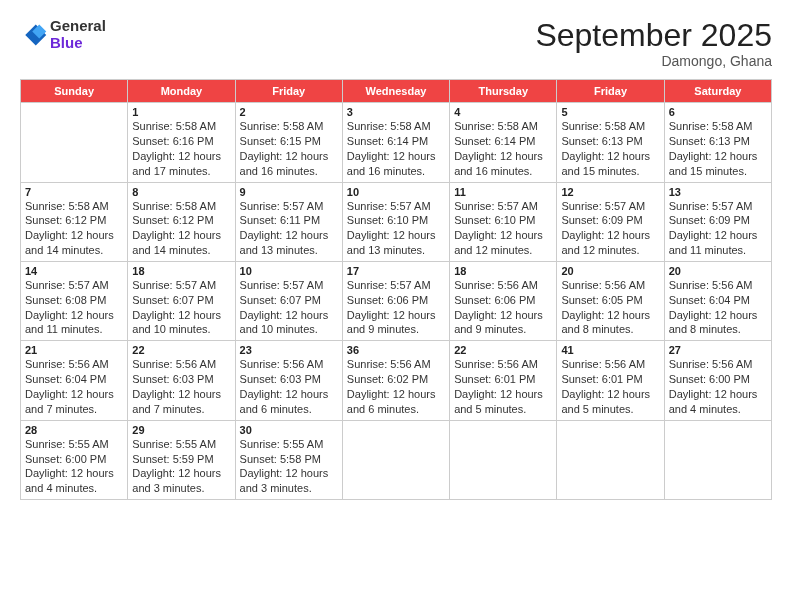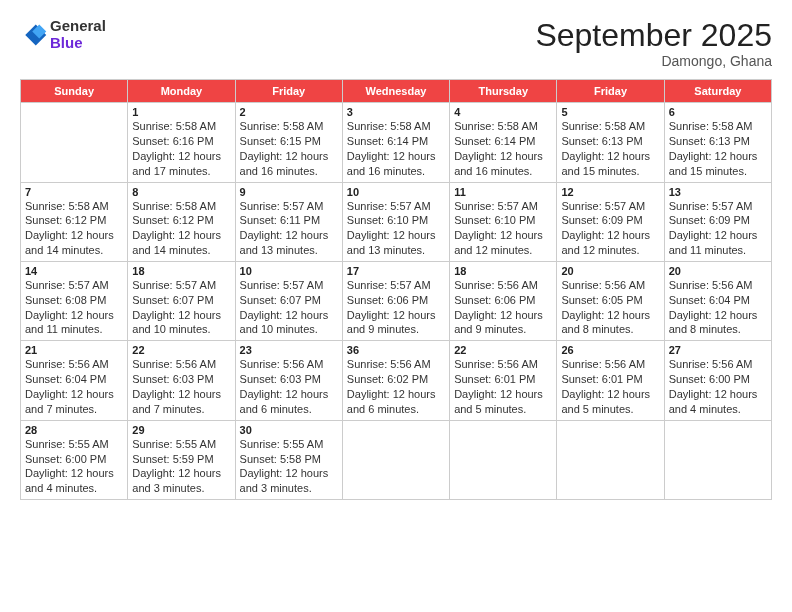--- a/index.html
+++ b/index.html
@@ -313,21 +313,21 @@
 and 6 minutes.</div>
           </td>
           <td>
             <span class="day-num">22</span>
             <div class="day-info" style="white-space: pre-line;">Sunrise: 5:56 AM
 Sunset: 6:01 PM
 Daylight: 12 hours
 and 5 minutes.</div>
           </td>
           <td>
-            <span class="day-num">26</span>
+            <span class="day-num">41</span>
             <div class="day-info" style="white-space: pre-line;">Sunrise: 5:56 AM
 Sunset: 6:01 PM
 Daylight: 12 hours
 and 5 minutes.</div>
           </td>
           <td>
             <span class="day-num">27</span>
             <div class="day-info" style="white-space: pre-line;">Sunrise: 5:56 AM
 Sunset: 6:00 PM
 Daylight: 12 hours

